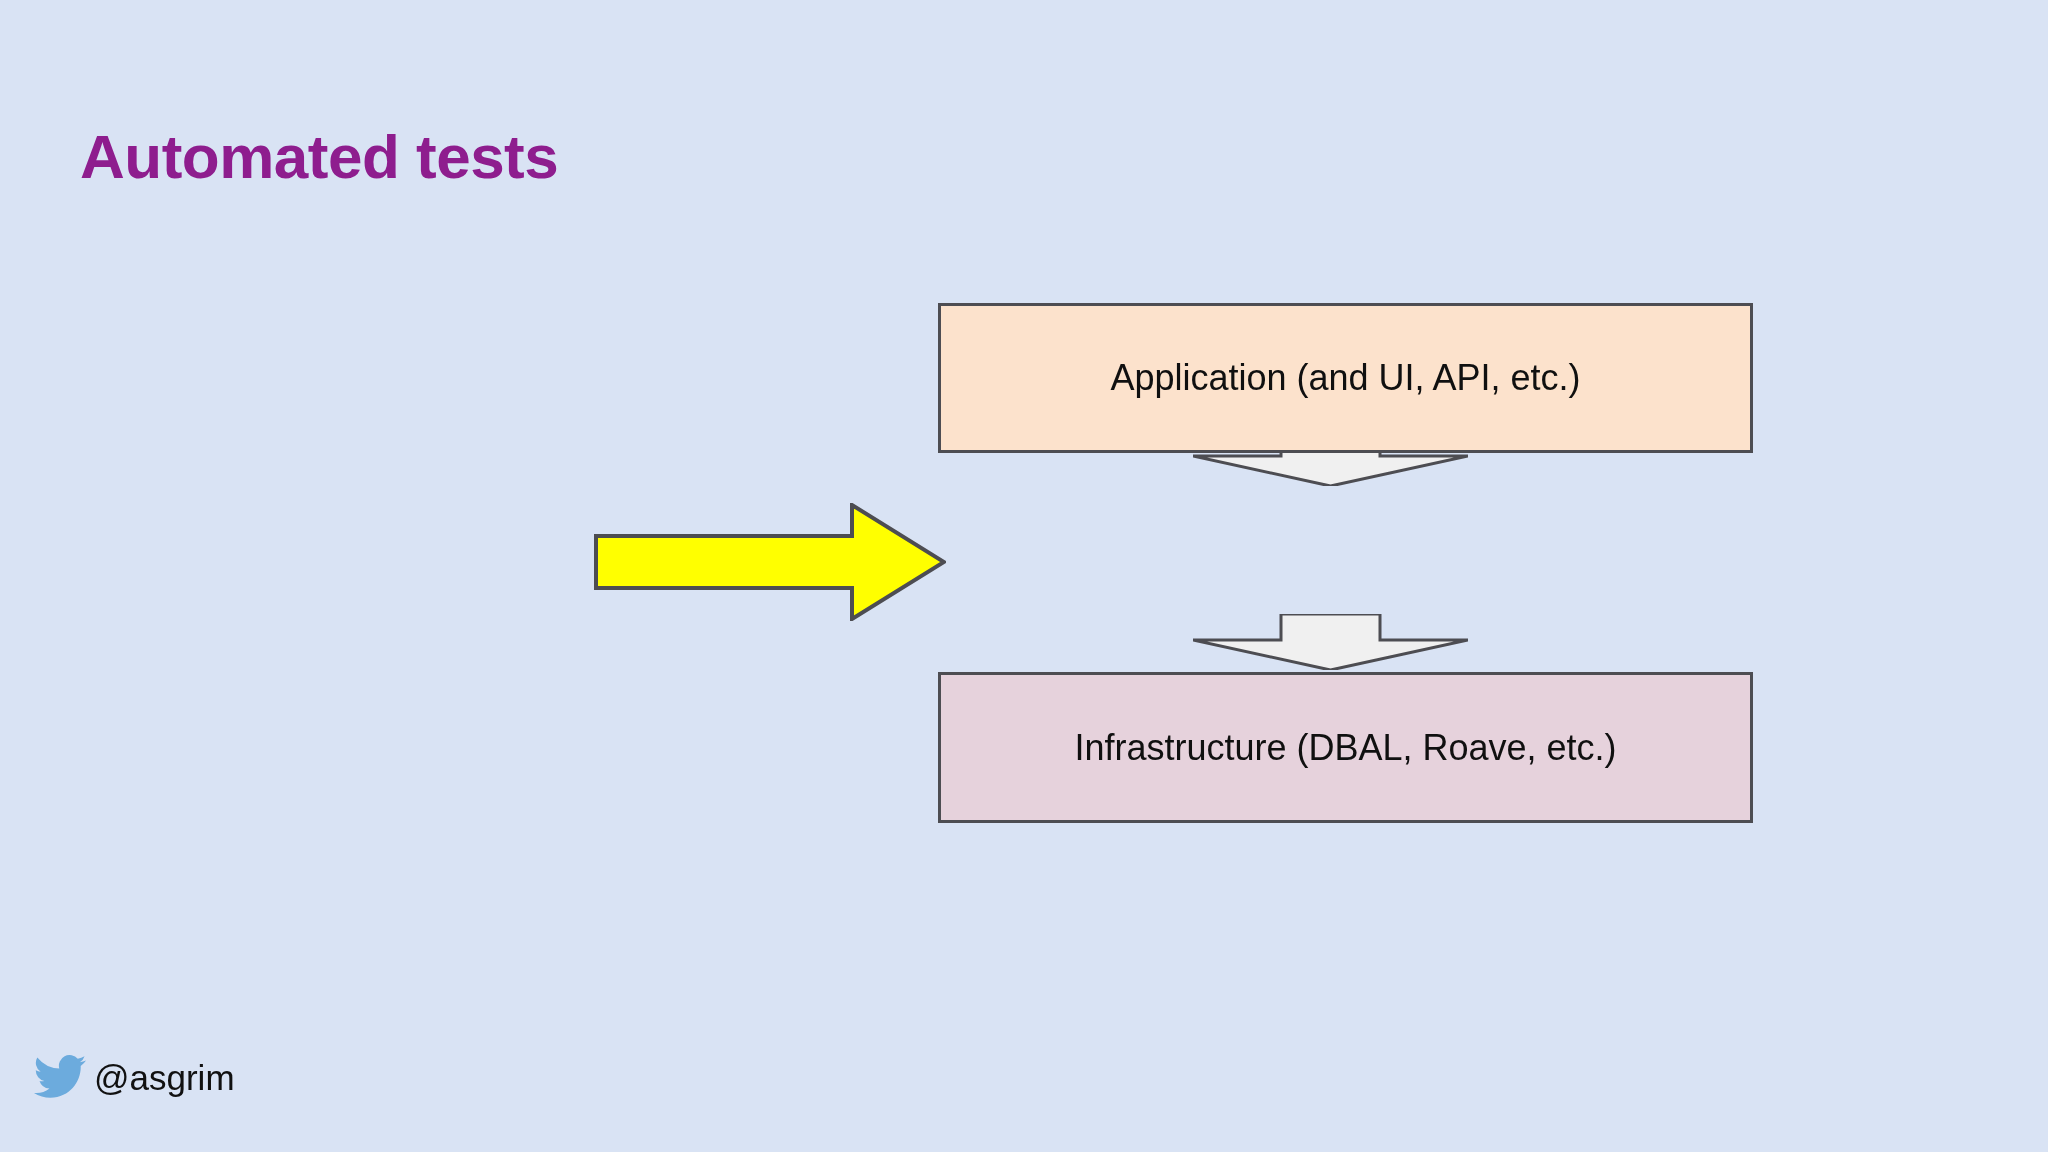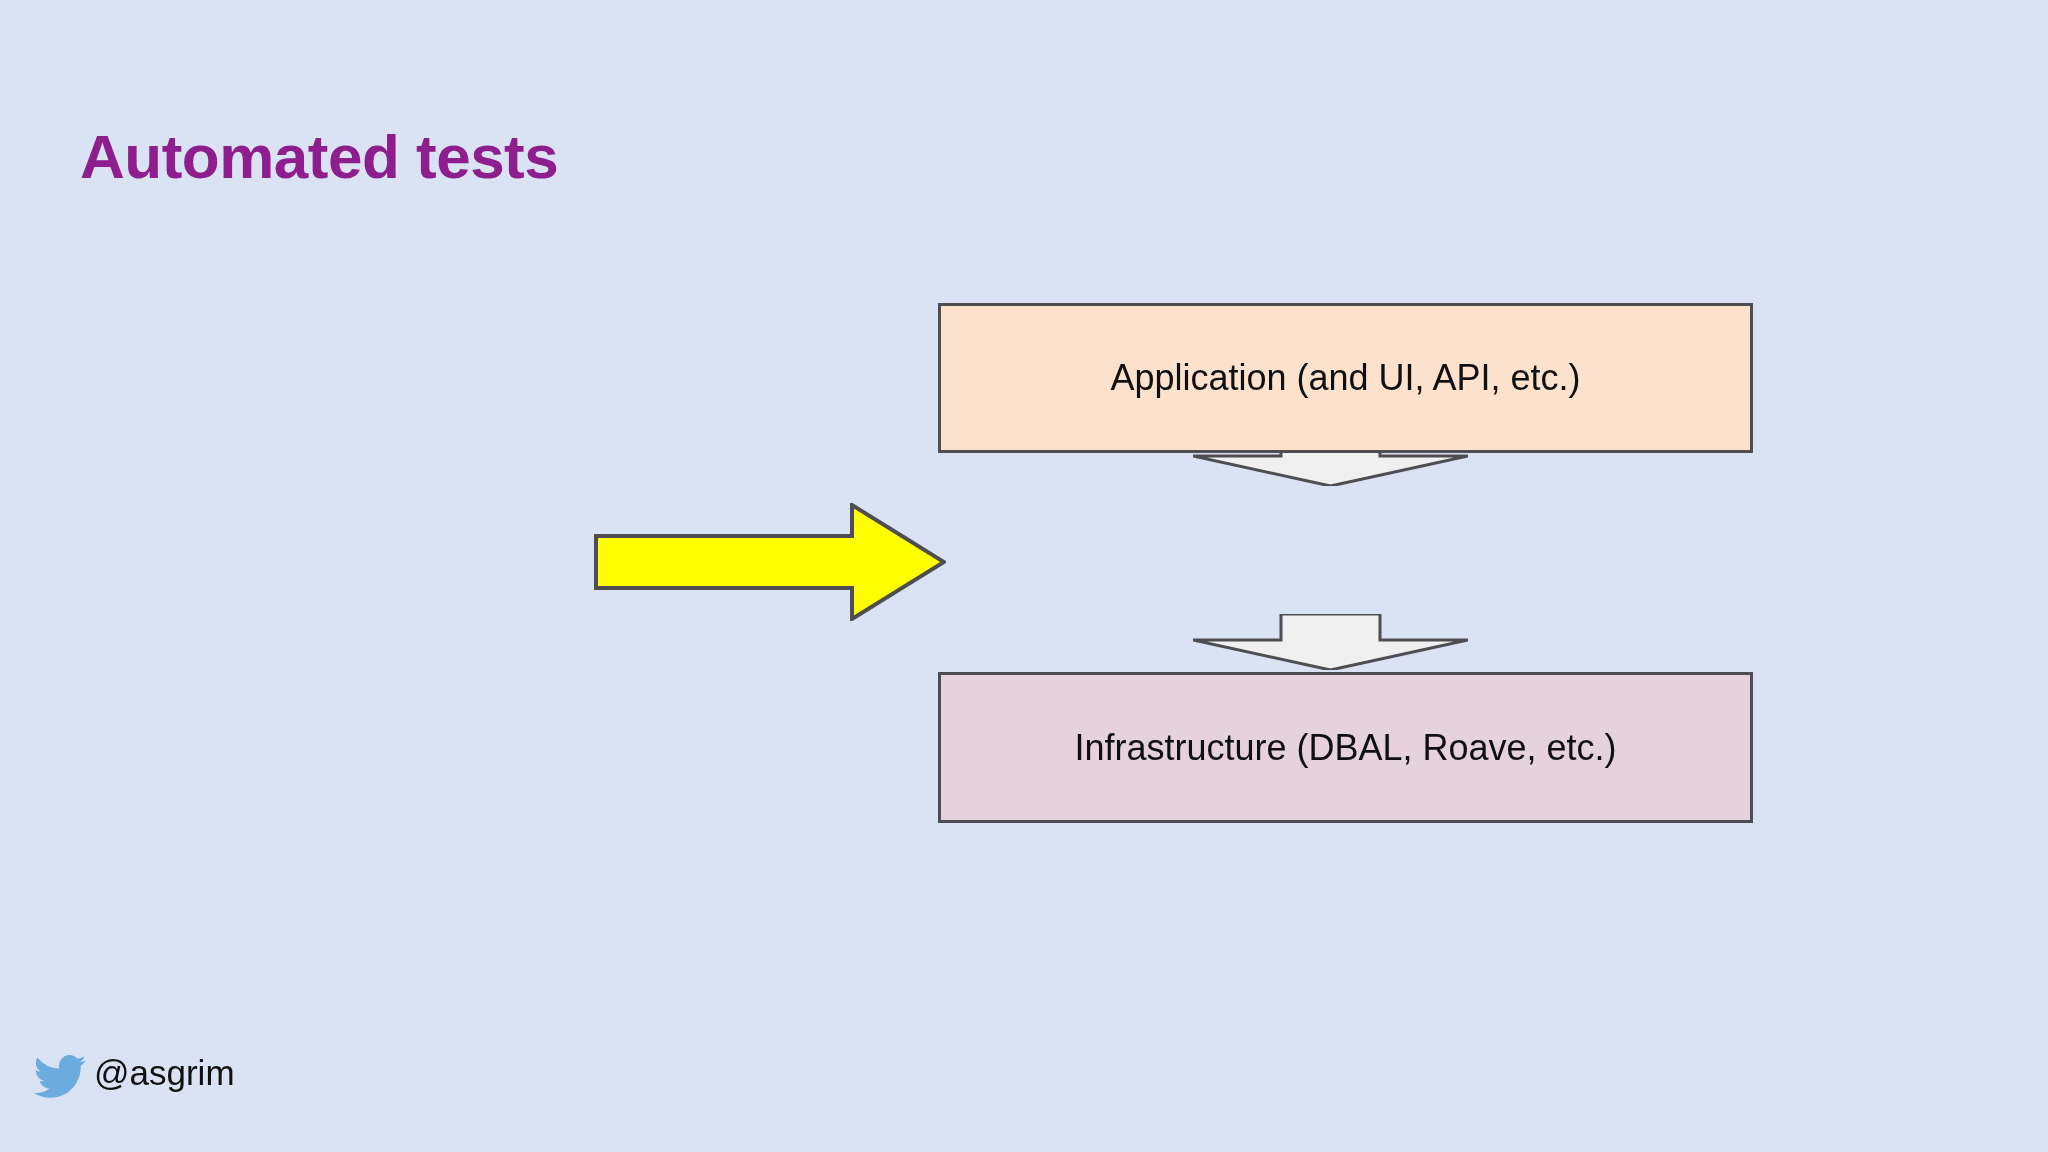--- a/index.html
+++ b/index.html
@@ -97,21 +97,21 @@
     width: 352px;
     height: 118px;
   }
 
   
   #footer-twitter {
     position: absolute;
     left: 34px;
     top: 1055px;
     display: flex;
-    align-items: flex-start;
+    align-items: center;
     gap: 8px;
   }
   #twitter-handle {
     font-size: 35px;
     color: #111111;
     line-height: 1;
   }
 
   #footer-brand {
     position: absolute;

